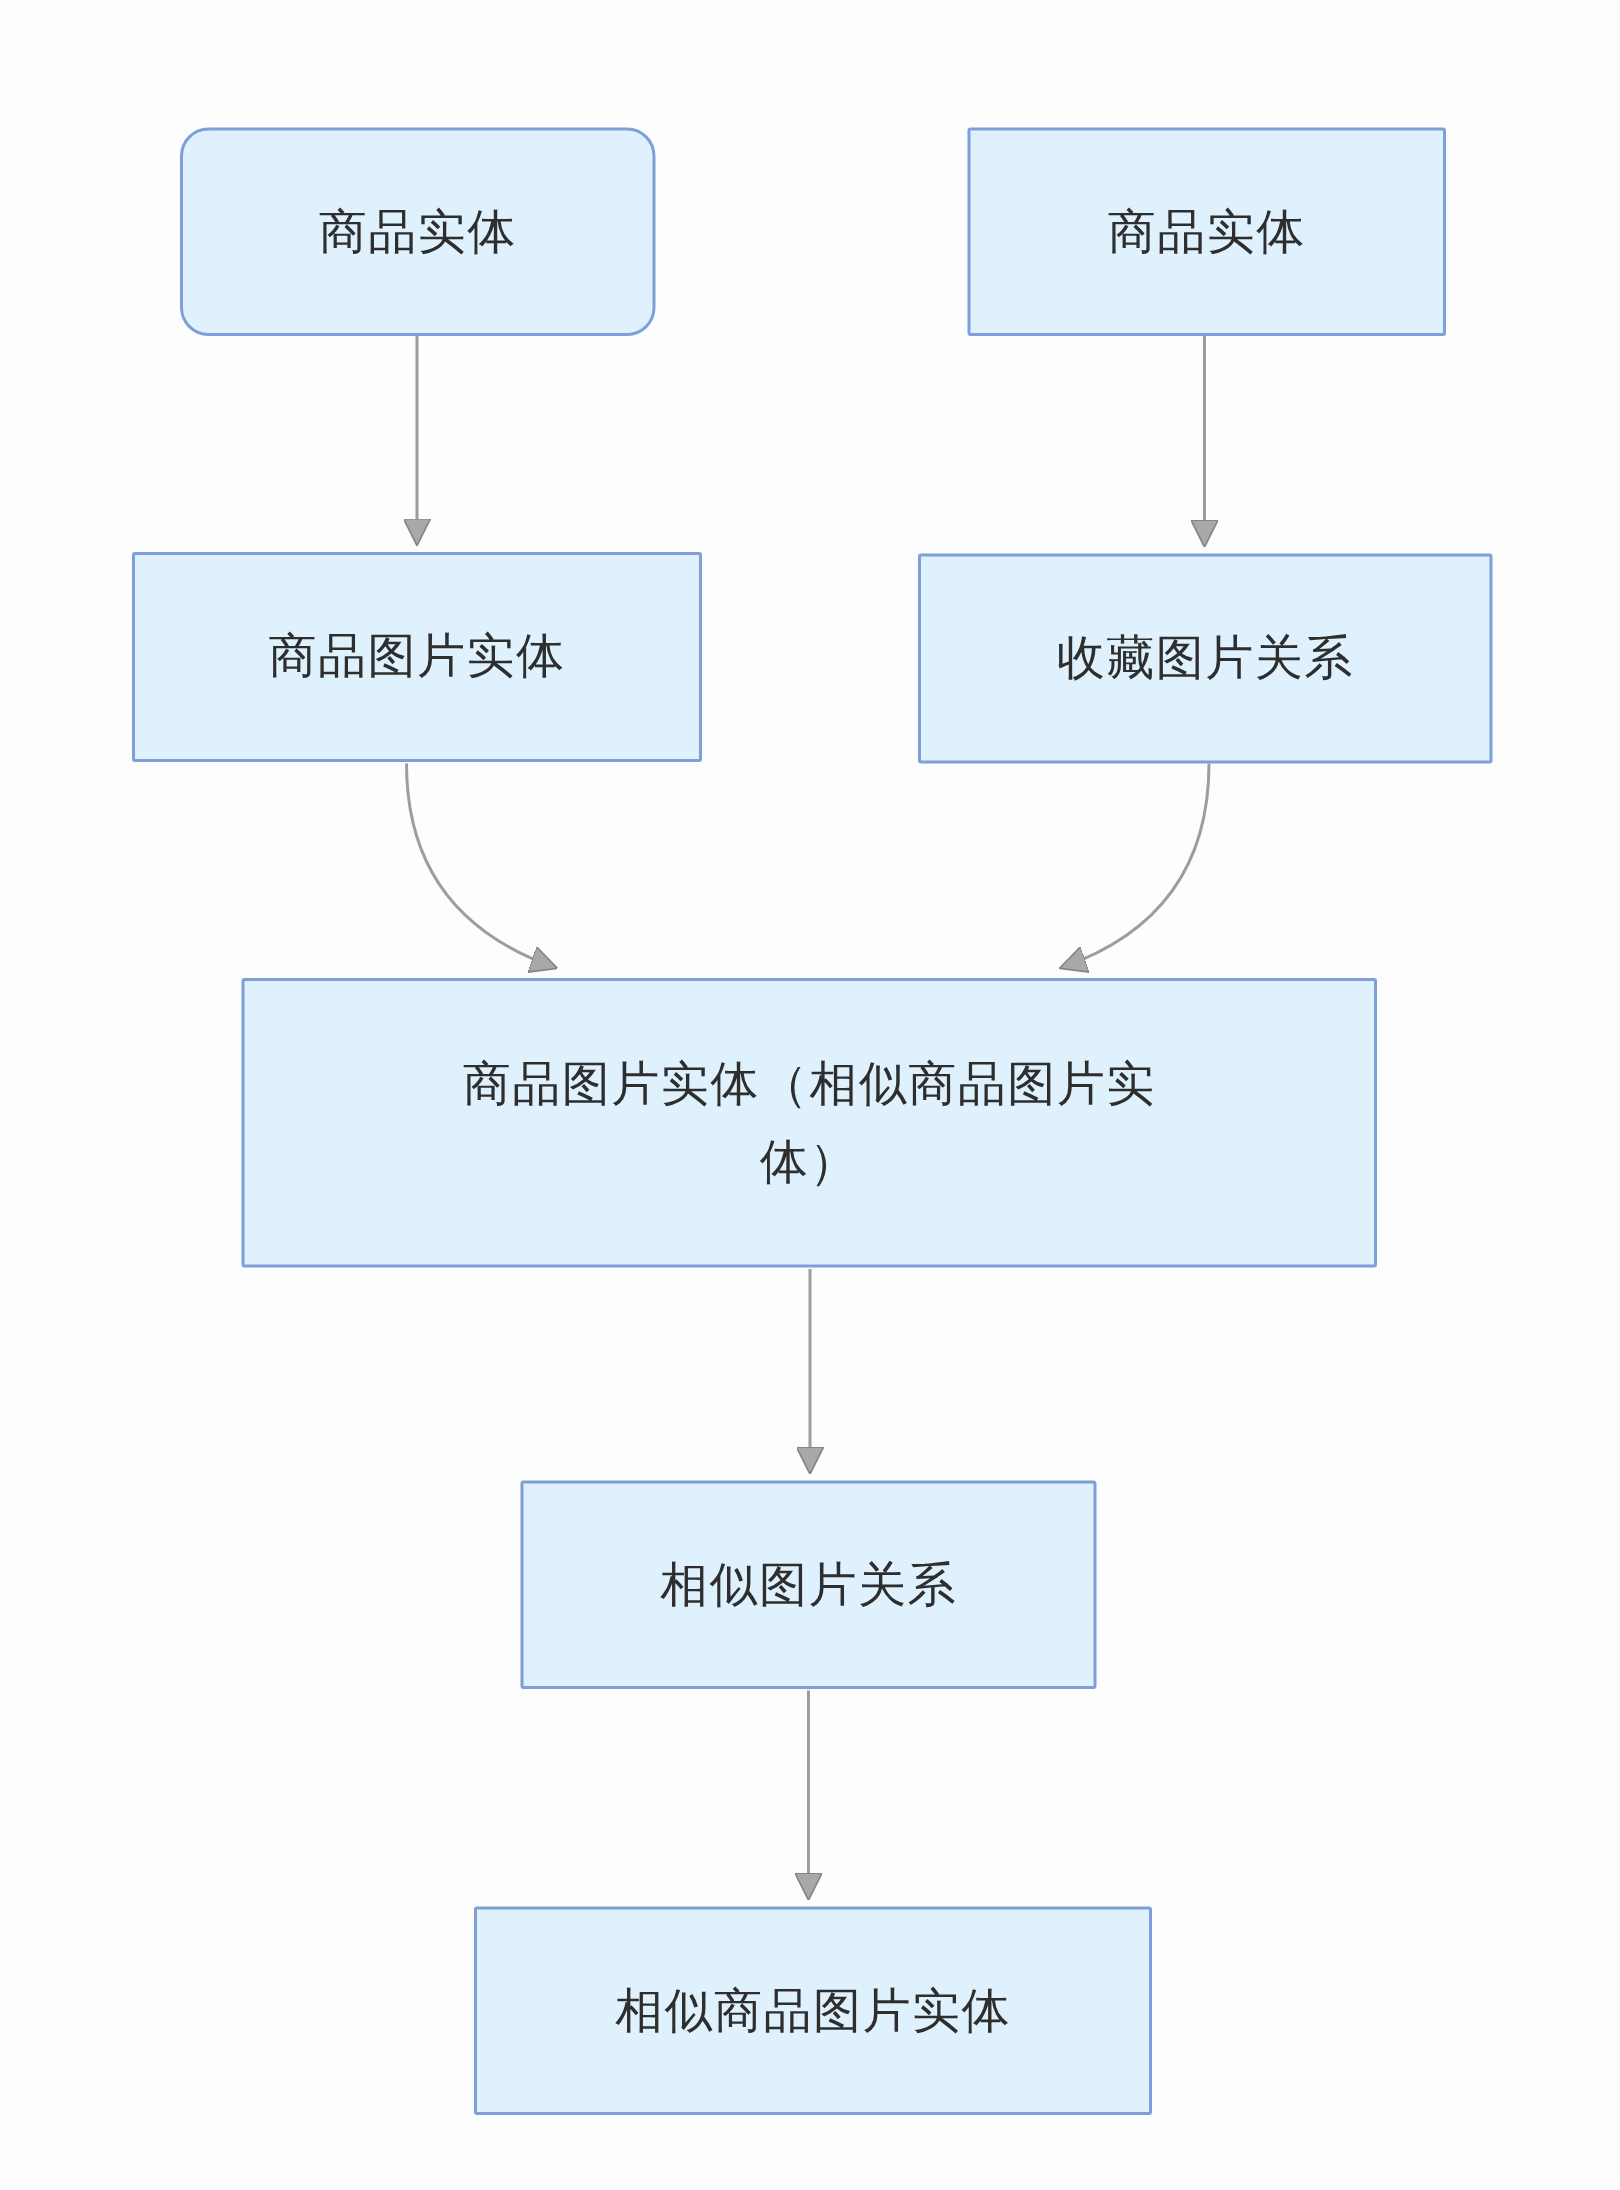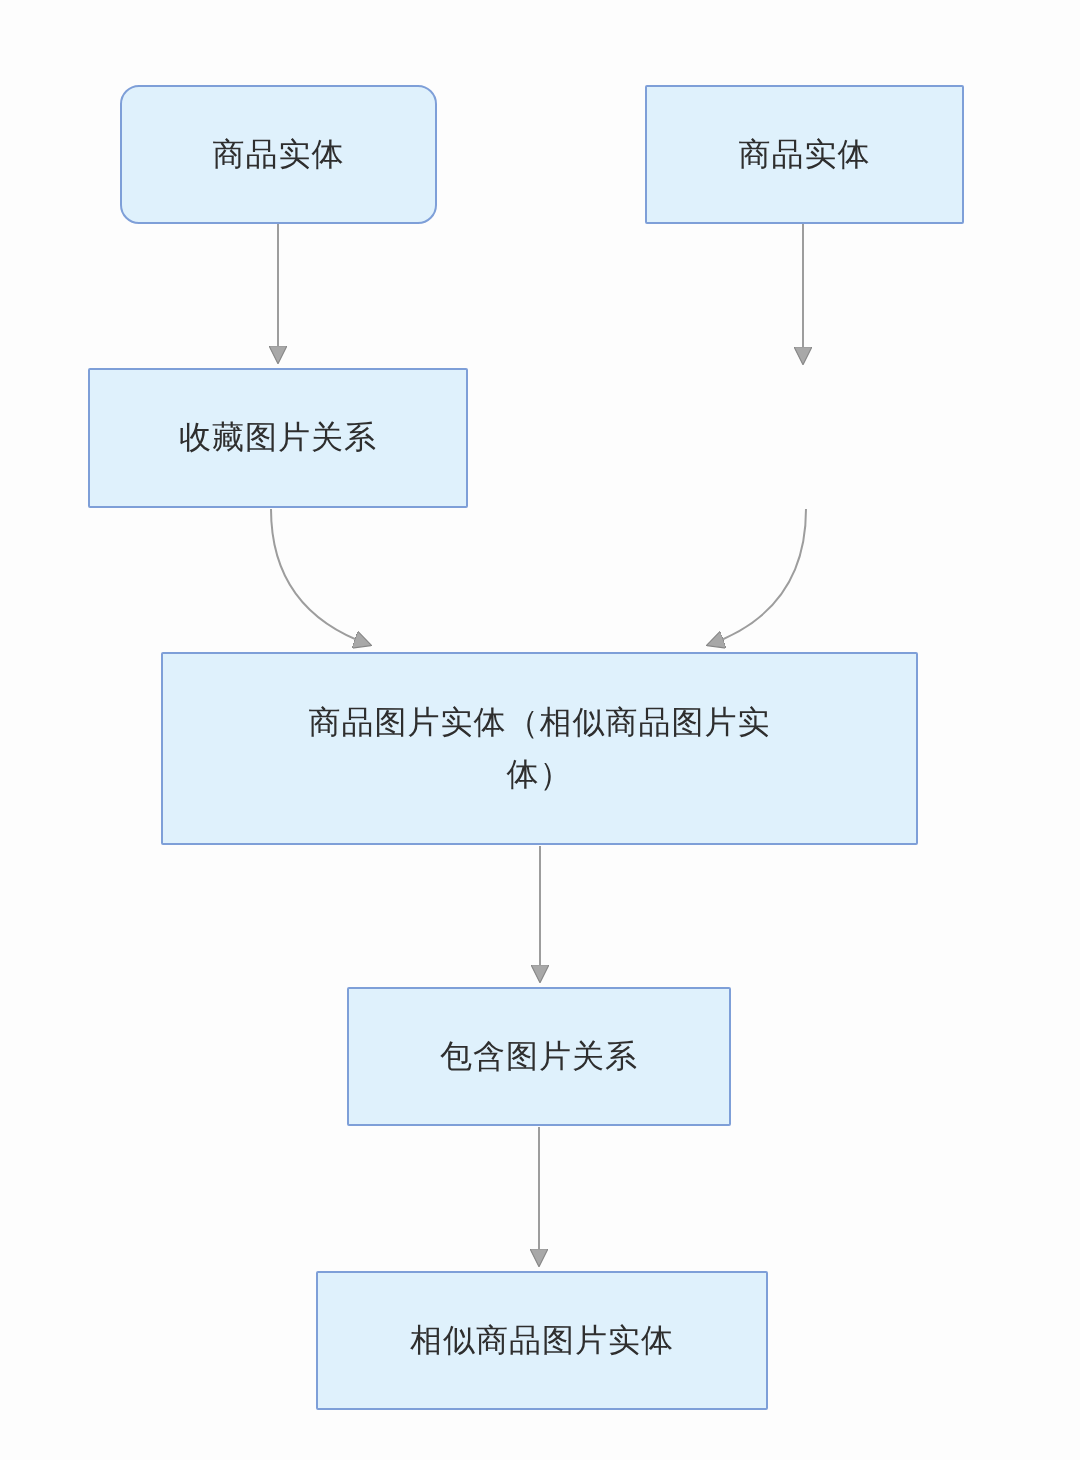--- a/index.html
+++ b/index.html
@@ -65,29 +65,32 @@
 
   <div class="node" id="n0">
     <span class="lbl">商品实体</span>
   </div>
 
   <div class="node" id="n1">
     <span class="lbl">商品实体</span>
   </div>
 
   <div class="node" id="n2">
+    <span class="lbl">商品图片实体</span>
+  </div>
+
+  <div class="node" id="n3">
     <span class="lbl">收藏图片关系</span>
   </div>
-
 
   <div class="node" id="n4">
     <span class="lbl">商品图片实体（相似商品图片实体）</span>
   </div>
 
   <div class="node" id="n5">
-    <span class="lbl">包含图片关系</span>
+    <span class="lbl">相似图片关系</span>
   </div>
 
   <div class="node" id="n6">
     <span class="lbl">相似商品图片实体</span>
   </div>
 
 </div>
 
 </body></html>

